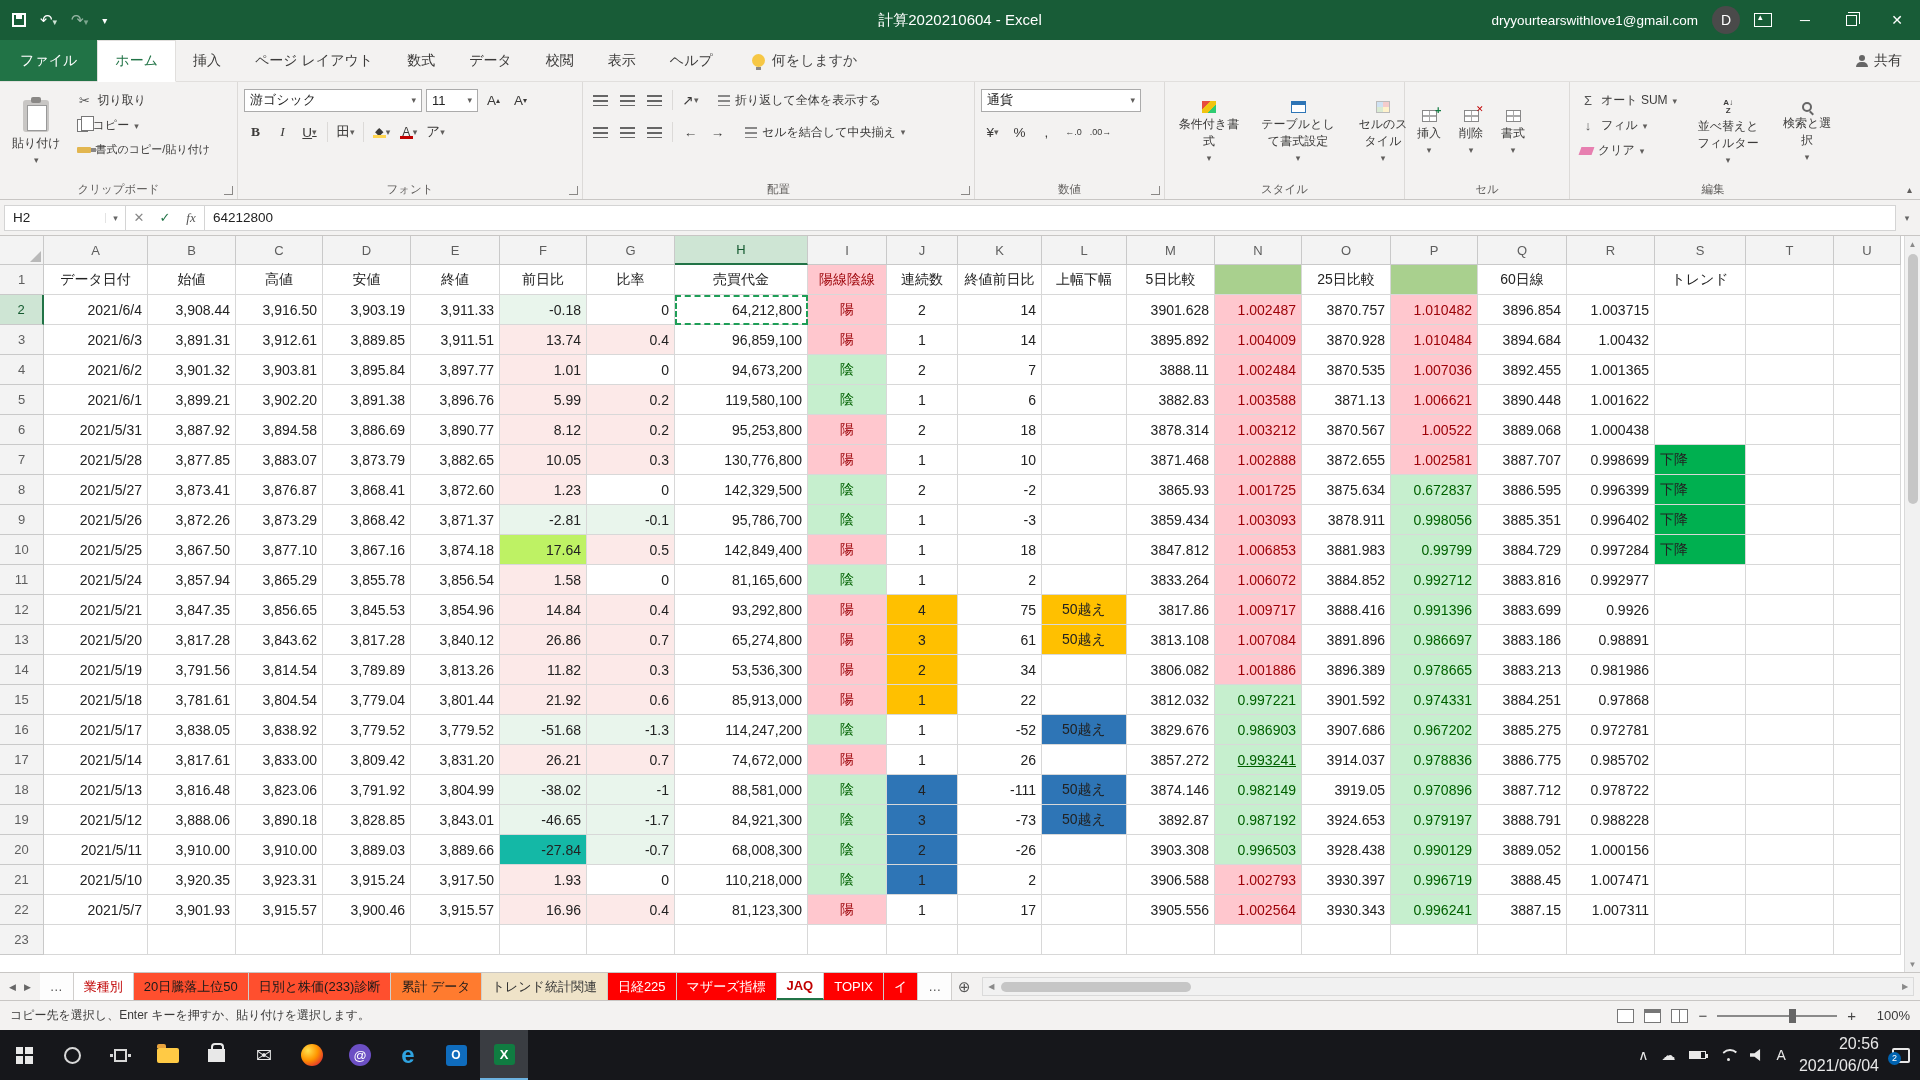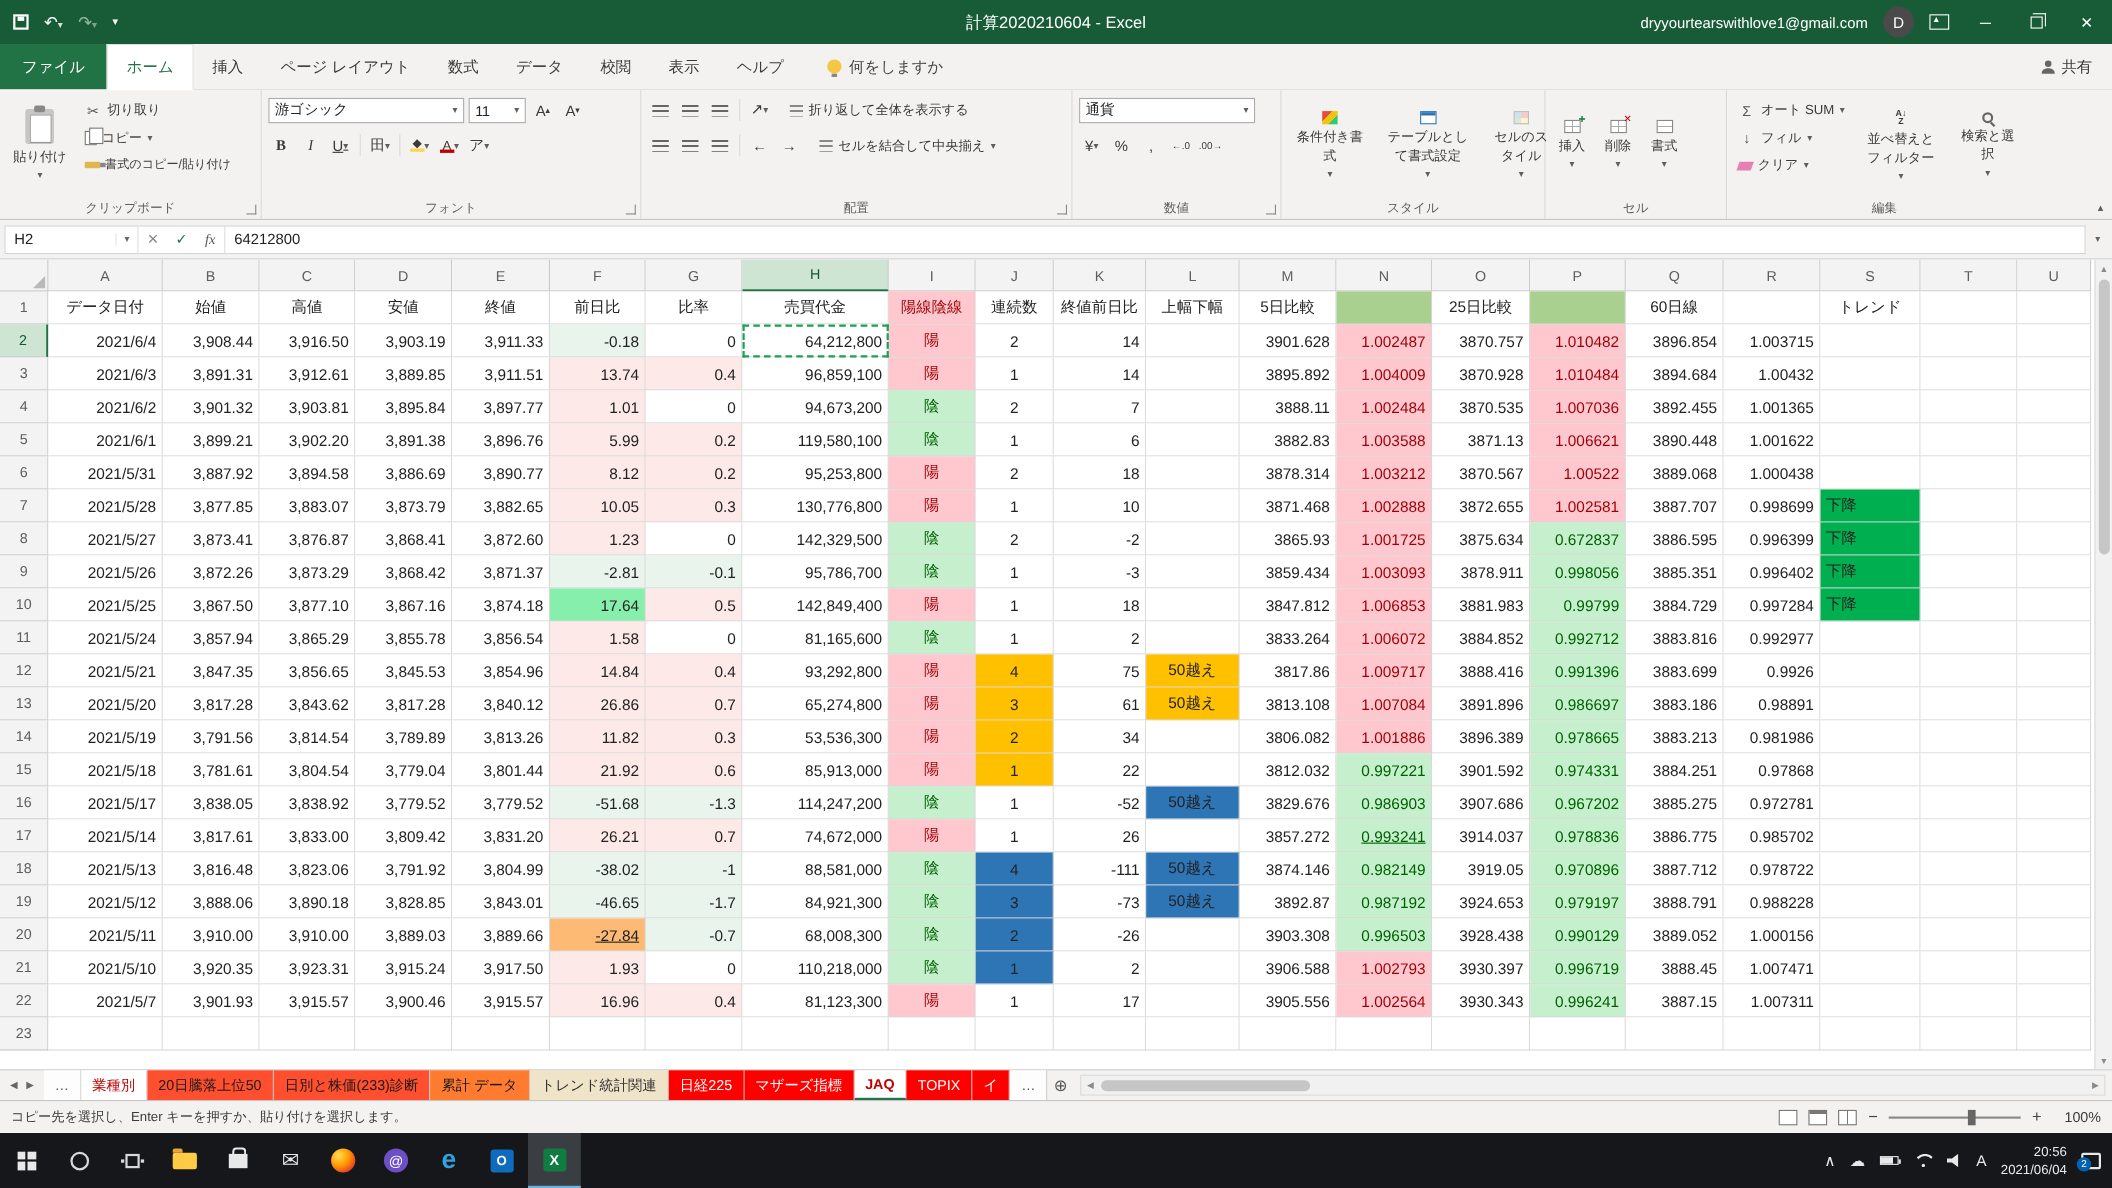--- a/index.html
+++ b/index.html
@@ -164,21 +164,21 @@
   .ti-outlook { width:21px; height:21px; border-radius:3px; background:#0F6CBD; color:#fff; display:flex; align-items:center; justify-content:center; font-size:12px; font-weight:bold; }
   .ti-excel { width:21px; height:21px; border-radius:3px; background:#107C41; color:#fff; display:flex; align-items:center; justify-content:center; font-size:13px; font-weight:bold; }
   .tray { margin-left:auto; display:flex; align-items:center; gap:13px; padding-right:10px; }
   .trayic { color:#E8E8E8; font-size:14px; display:flex; align-items:center; justify-content:center; }
   .bat { width:17px; height:8px; border:1px solid #E8E8E8; position:relative; background:linear-gradient(to right,#E8E8E8 75%,transparent 75%); }
   .bat:after { content:""; position:absolute; right:-3px; top:2px; width:2px; height:4px; background:#E8E8E8; }
   .wifi { position:relative; width:18px; height:12px; overflow:hidden; }
   .wifi:before { content:""; position:absolute; left:1px; top:0; width:16px; height:16px; border:2px solid #E8E8E8; border-radius:50%; clip-path:polygon(0 0,100% 0,50% 55%); }
   .wifi:after { content:""; position:absolute; left:8px; bottom:0; width:3px; height:3px; border-radius:50%; background:#E8E8E8; }
   .spk { width:14px; height:12px; background:#E8E8E8; clip-path:polygon(0 35%,35% 35%,75% 0,75% 100%,35% 65%,0 65%); }
-  .clock { text-align:right; font-size:12px; line-height:1.35; }
+  .clock { text-align:right; font-size:16px; line-height:1.35; }
   .ac { width:18px; height:15px; border:2px solid #E8E8E8; border-radius:2px; position:relative; }
   .acbadge { position:absolute; left:-6px; bottom:-4px; background:#0063B1; color:#fff; border-radius:50%; width:13px; height:13px; font-size:9px; display:flex; align-items:center; justify-content:center; }
 </style>
 </head>
 <body>
 
 <div class="screen">
 
   <div class="titlebar">
     <div class="qat">
@@ -718,21 +718,21 @@
             <td></td>
             <td></td>
           </tr>
           <tr>
             <th class="rowhead">10</th>
             <td class="num">2021/5/25</td>
             <td class="num">3,867.50</td>
             <td class="num">3,877.10</td>
             <td class="num">3,867.16</td>
             <td class="num">3,874.18</td>
-            <td class="num" style="background: #86efac;">17.64</td>
+            <td class="num" style="background: #bef264;">17.64</td>
             <td class="num" style="background: rgb(252, 233, 232);">0.5</td>
             <td class="num">142,849,400</td>
             <td class="ctr" style="background: rgb(255, 199, 206); color: rgb(156, 0, 6);">陽</td>
             <td class="ctr">1</td>
             <td class="num">18</td>
             <td class="ctr"></td>
             <td class="num">3847.812</td>
             <td class="num" style="background: rgb(255, 199, 206); color: rgb(156, 0, 6);">1.006853</td>
             <td class="num">3881.983</td>
             <td class="num" style="background: rgb(198, 239, 206); color: rgb(0, 97, 0);">0.99799</td>
@@ -958,21 +958,21 @@
             <td></td>
             <td></td>
           </tr>
           <tr>
             <th class="rowhead">20</th>
             <td class="num">2021/5/11</td>
             <td class="num">3,910.00</td>
             <td class="num">3,910.00</td>
             <td class="num">3,889.03</td>
             <td class="num">3,889.66</td>
-            <td class="num" style="background: #fdba74; text-decoration: underline;">-27.84</td>
+            <td class="num" style="background: #14b8a6;">-27.84</td>
             <td class="num" style="background: rgb(233, 245, 236);">-0.7</td>
             <td class="num">68,008,300</td>
             <td class="ctr" style="background: rgb(198, 239, 206); color: rgb(0, 97, 0);">陰</td>
             <td class="ctr" style="background: rgb(46, 117, 182);">2</td>
             <td class="num">-26</td>
             <td class="ctr"></td>
             <td class="num">3903.308</td>
             <td class="num" style="background: rgb(198, 239, 206); color: rgb(0, 97, 0);">0.996503</td>
             <td class="num">3928.438</td>
             <td class="num" style="background: rgb(198, 239, 206); color: rgb(0, 97, 0);">0.990129</td>

